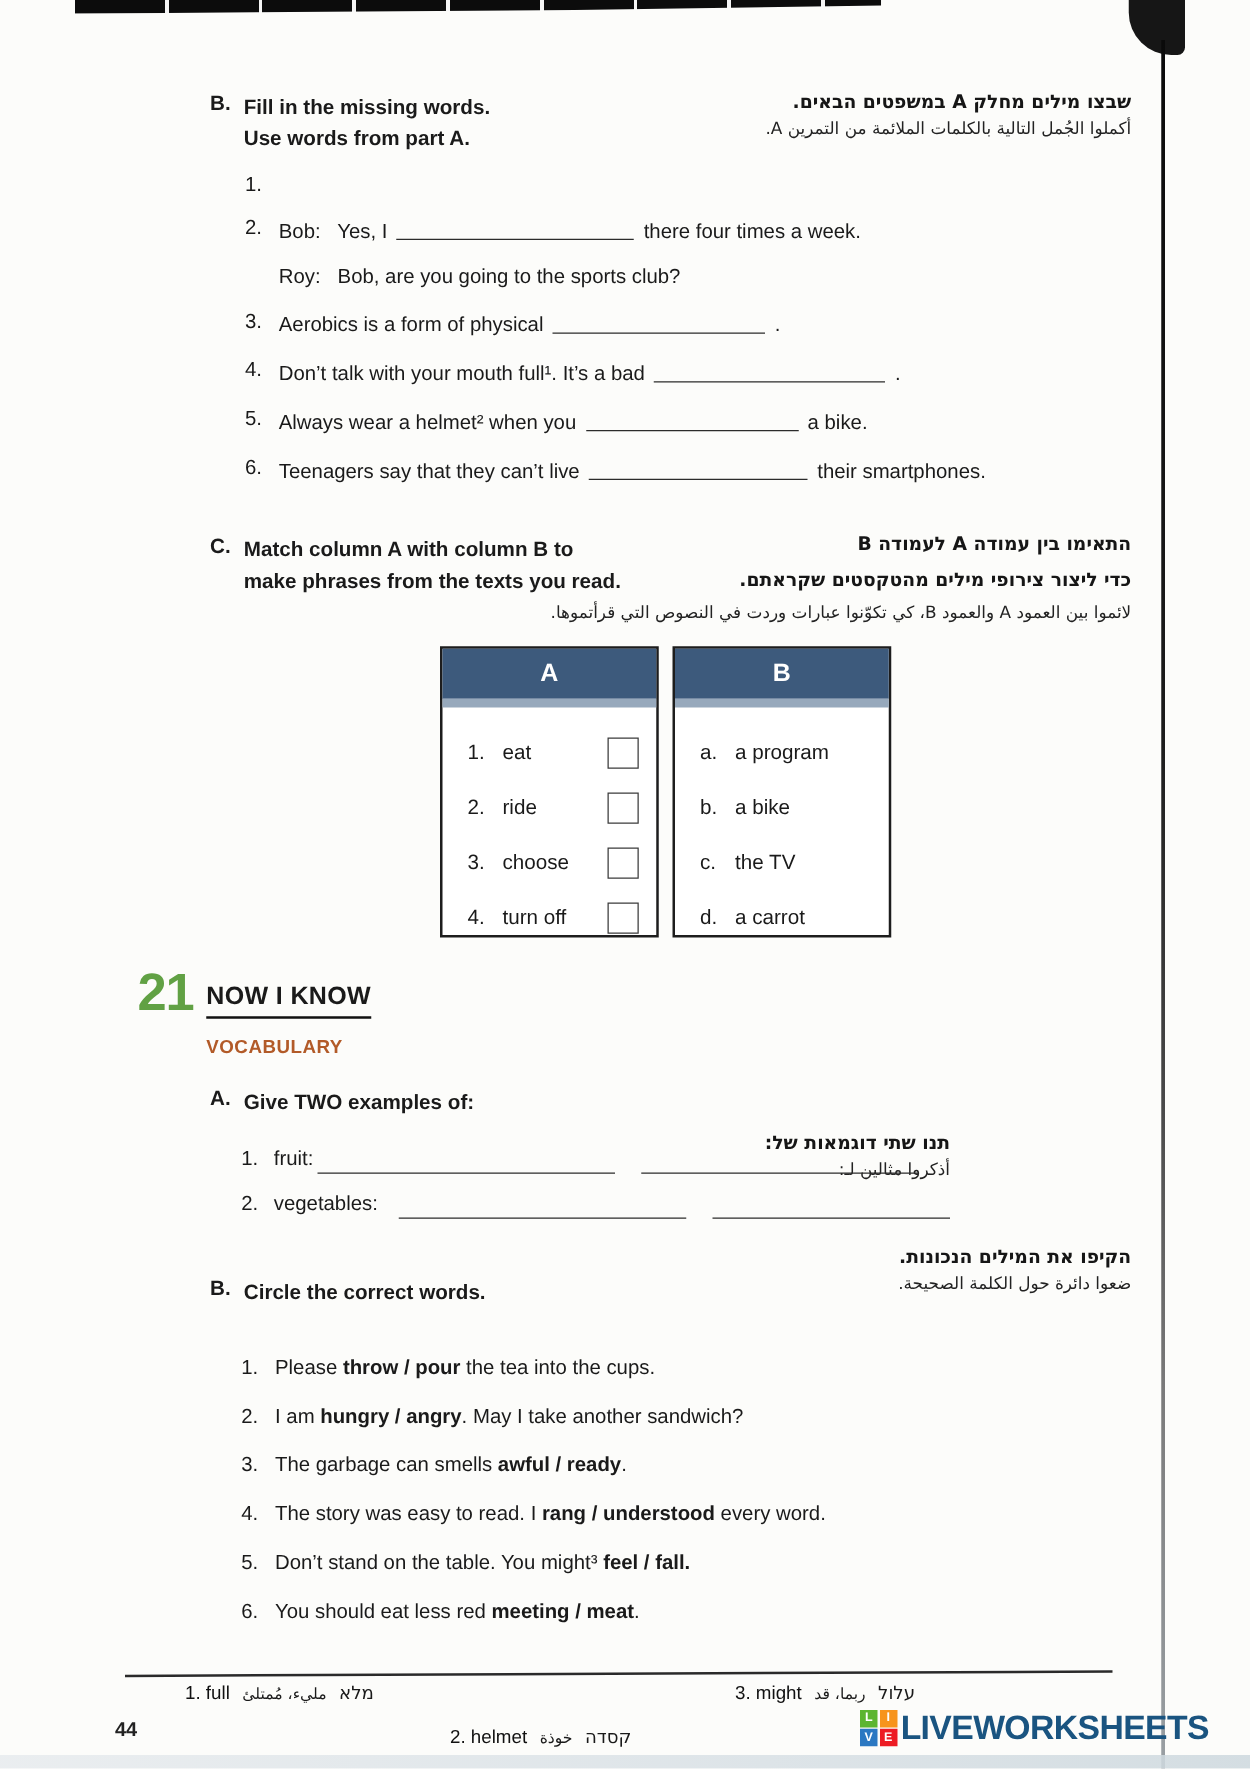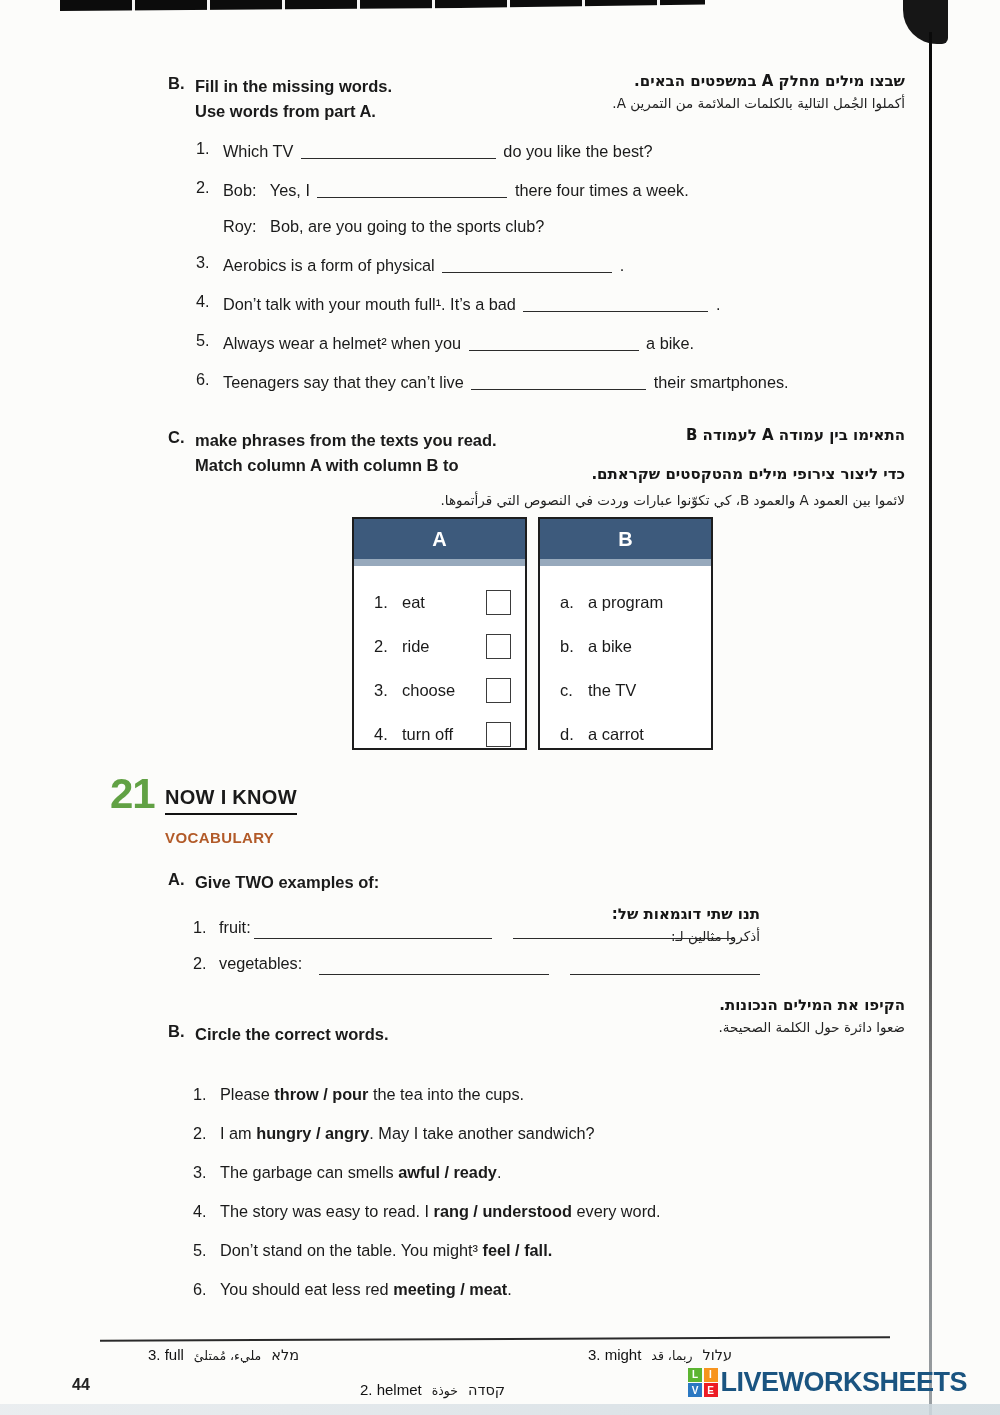--- a/index.html
+++ b/index.html
@@ -49,21 +49,21 @@
   .circle-item{display:flex;font-size:16.3px;line-height:23px;margin-bottom:16px;}
   .circle-item b{font-weight:700;}
   
   #foot-rule{left:100px;top:1338px;width:790px;height:2px;background:#2a2a2a;transform:rotate(-.25deg);}
   #footnotes{left:148px;top:1346px;width:720px;display:flex;gap:0;}
   .fnote{display:flex;align-items:baseline;gap:10px;font-size:15px;}
   .fnote .fn-en{font-weight:400;color:#111;}
   .fnote .fn-ar{font-family:"DejaVu Sans",sans-serif;font-size:12.5px;direction:rtl;}
   .fnote .fn-he{font-family:"DejaVu Sans",sans-serif;font-size:14.5px;direction:rtl;}
   #fn-1{width:212px;} #fn-2{width:228px;margin-top:35px;}
-  #page-num{left:72px;top:1376px;font-size:16px;font-weight:700;color:#222;}
+  #page-num{left:92px;top:1376px;font-size:16px;font-weight:700;color:#222;}
   
   #logo{left:688px;top:1367px;display:flex;align-items:center;gap:3px;}
   #logo-grid{display:grid;grid-template-columns:14px 14px;grid-template-rows:14px 14px;gap:1.5px;}
   .logo-sq{display:flex;align-items:center;justify-content:center;color:#fff;font-size:10px;font-weight:700;
     font-family:"Liberation Sans",sans-serif;}
   #logo-text{font-size:27px;font-weight:700;color:#1a5480;letter-spacing:-.5px;white-space:nowrap;}
 </style>
 </head>
 <body>
 
@@ -82,23 +82,20 @@
     </div>
   </div>
   <div class="abs rtl-block" style="right:95px;top:72px;width:420px;">
     <div class="heb">שבצו מילים מחלק A במשפטים הבאים.</div>
     <div class="arb">أكملوا الجُمل التالية بالكلمات الملائمة من التمرين A.</div>
   </div>
 
   <div class="abs" style="left:196px;top:139px;width:660px;" id="fill-items">
       <div class="fill-item">
         <span class="item-num">1.</span>
-        <div class="fill-lines">
-          <div class="fline"><span class="seg">Which TV </span><span class="blank" style="width: 195px;"></span><span class="seg"> do you like the best?</span></div>
-        </div>
       </div>
       <div class="fill-item">
         <span class="item-num">2.</span>
         <div class="fill-lines">
           <div class="fline"><span class="seg">Bob:   Yes, I </span><span class="blank" style="width: 190px;"></span><span class="seg"> there four times a week.</span></div>
           <div class="fline"><span class="seg">Roy:   Bob, are you going to the sports club?</span></div>
         </div>
       </div>
       <div class="fill-item">
         <span class="item-num">3.</span>
@@ -122,27 +119,27 @@
         <span class="item-num">6.</span>
         <div class="fill-lines">
           <div class="fline"><span class="seg">Teenagers say that they can’t live </span><span class="blank" style="width: 175px;"></span><span class="seg"> their smartphones.</span></div>
         </div>
       </div>
     </div>
 
   <div class="abs" style="left:168px;top:428px;display:flex;">
     <span class="sec-label" style="width:27px;">C.</span>
     <div>
+      <div class="sec-title">Match column A with column B to</div>
       <div class="sec-title">make phrases from the texts you read.</div>
-      <div class="sec-title">Match column A with column B to</div>
     </div>
   </div>
   <div class="abs rtl-block" style="right:95px;top:426px;width:520px;">
     <div class="heb">התאימו בין עמודה A לעמודה B</div>
-    <div class="heb" style="margin-top:21px;">כדי ליצור צירופי מילים מהטקסטים שקראתם.</div>
+    <div class="heb" style="margin-top:11px;">כדי ליצור צירופי מילים מהטקסטים שקראתם.</div>
     <div class="arb" style="margin-top:9px;">لائموا بين العمود A والعمود B، كي تكوّنوا عبارات وردت في النصوص التي قرأتموها.</div>
   </div>
 
   <div class="abs" style="left:352px;top:517px;display:flex;gap:11px;">
     <div class="match-box">
       <div class="match-head">A</div>
       <div class="match-strip"></div>
       <div class="match-rows" id="col-a-rows">
           <div class="match-row">
             <span class="mnum">1.</span>
@@ -248,21 +245,21 @@
       </div>
       <div class="circle-item">
         <span class="item-num">6.</span>
         <span><span>You should eat less red </span><b>meeting / meat</b><span>.</span></span>
       </div>
     </div>
 
   <div class="abs" id="foot-rule"></div>
   <div class="abs" id="footnotes">
       <div class="fnote" id="fn-1">
-        <span class="fn-en">3. full</span>
+        <span class="fn-en">1. full</span>
         <span class="fn-ar" dir="rtl">مليء، مُمتلئ</span>
         <span class="fn-he" dir="rtl">מלא</span>
       </div>
       <div class="fnote" id="fn-2">
         <span class="fn-en">2. helmet</span>
         <span class="fn-ar" dir="rtl">خوذة</span>
         <span class="fn-he" dir="rtl">קסדה</span>
       </div>
       <div class="fnote" id="fn-3">
         <span class="fn-en">3. might</span>

